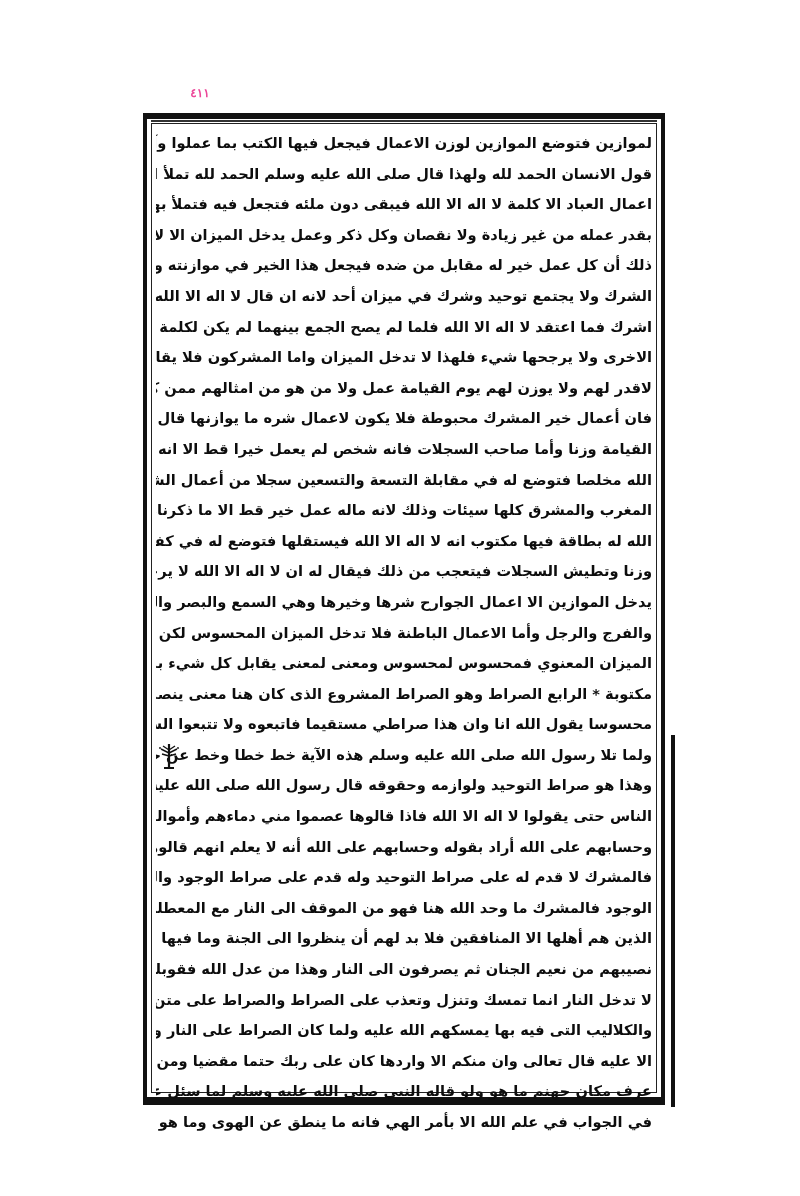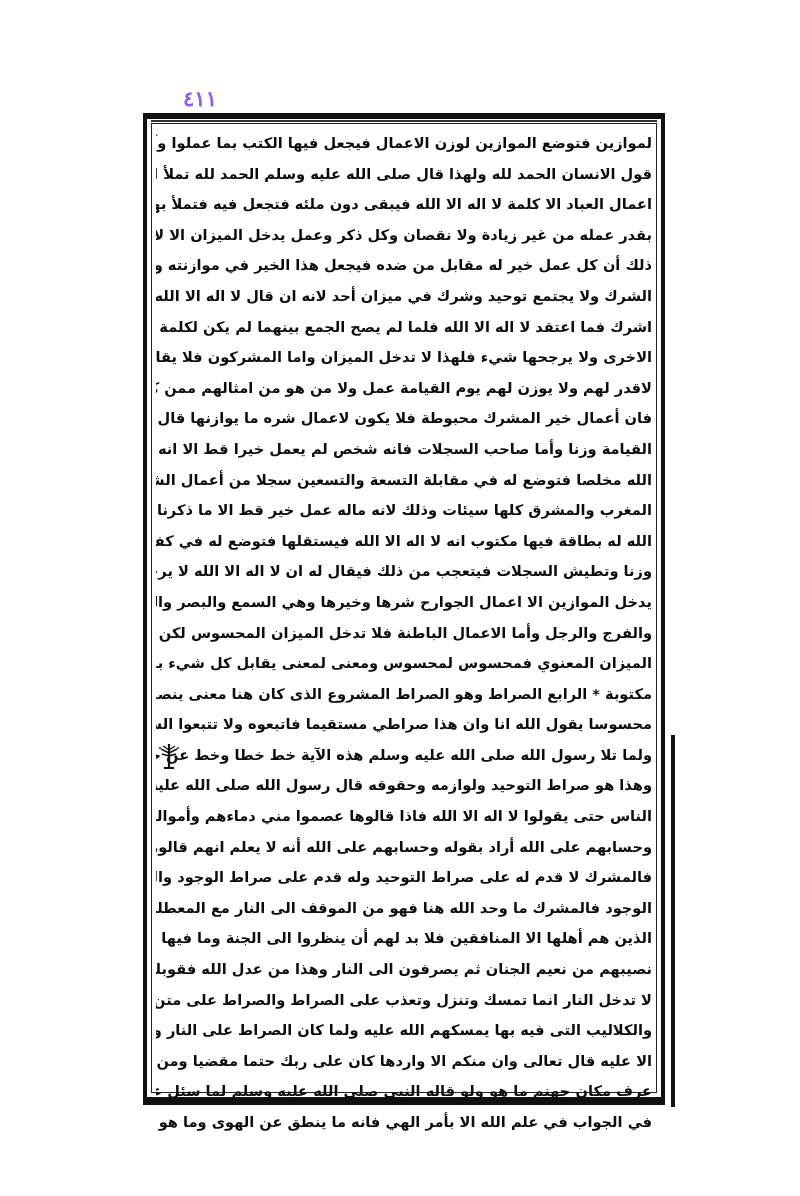--- a/index.html
+++ b/index.html
@@ -15,23 +15,23 @@
       font-family: "DejaVu Sans", sans-serif;
       color: #111111;
     }
     .page-number {
       position: absolute;
       left: 180px;
       top: 86px;
       width: 40px;
       text-align: center;
       font-family: "DejaVu Serif", serif;
-      font-size: 21px;
+      font-size: 12px;
       font-weight: bold;
-      color: #8b5cf6;
+      color: #ec4899;
       letter-spacing: 0px;
     }
     .frame-outer {
       position: absolute;
       left: 143px;
       top: 113px;
       width: 522px;
       height: 992px;
       border-left: 4px solid #111;
       border-right: 4px solid #111;

